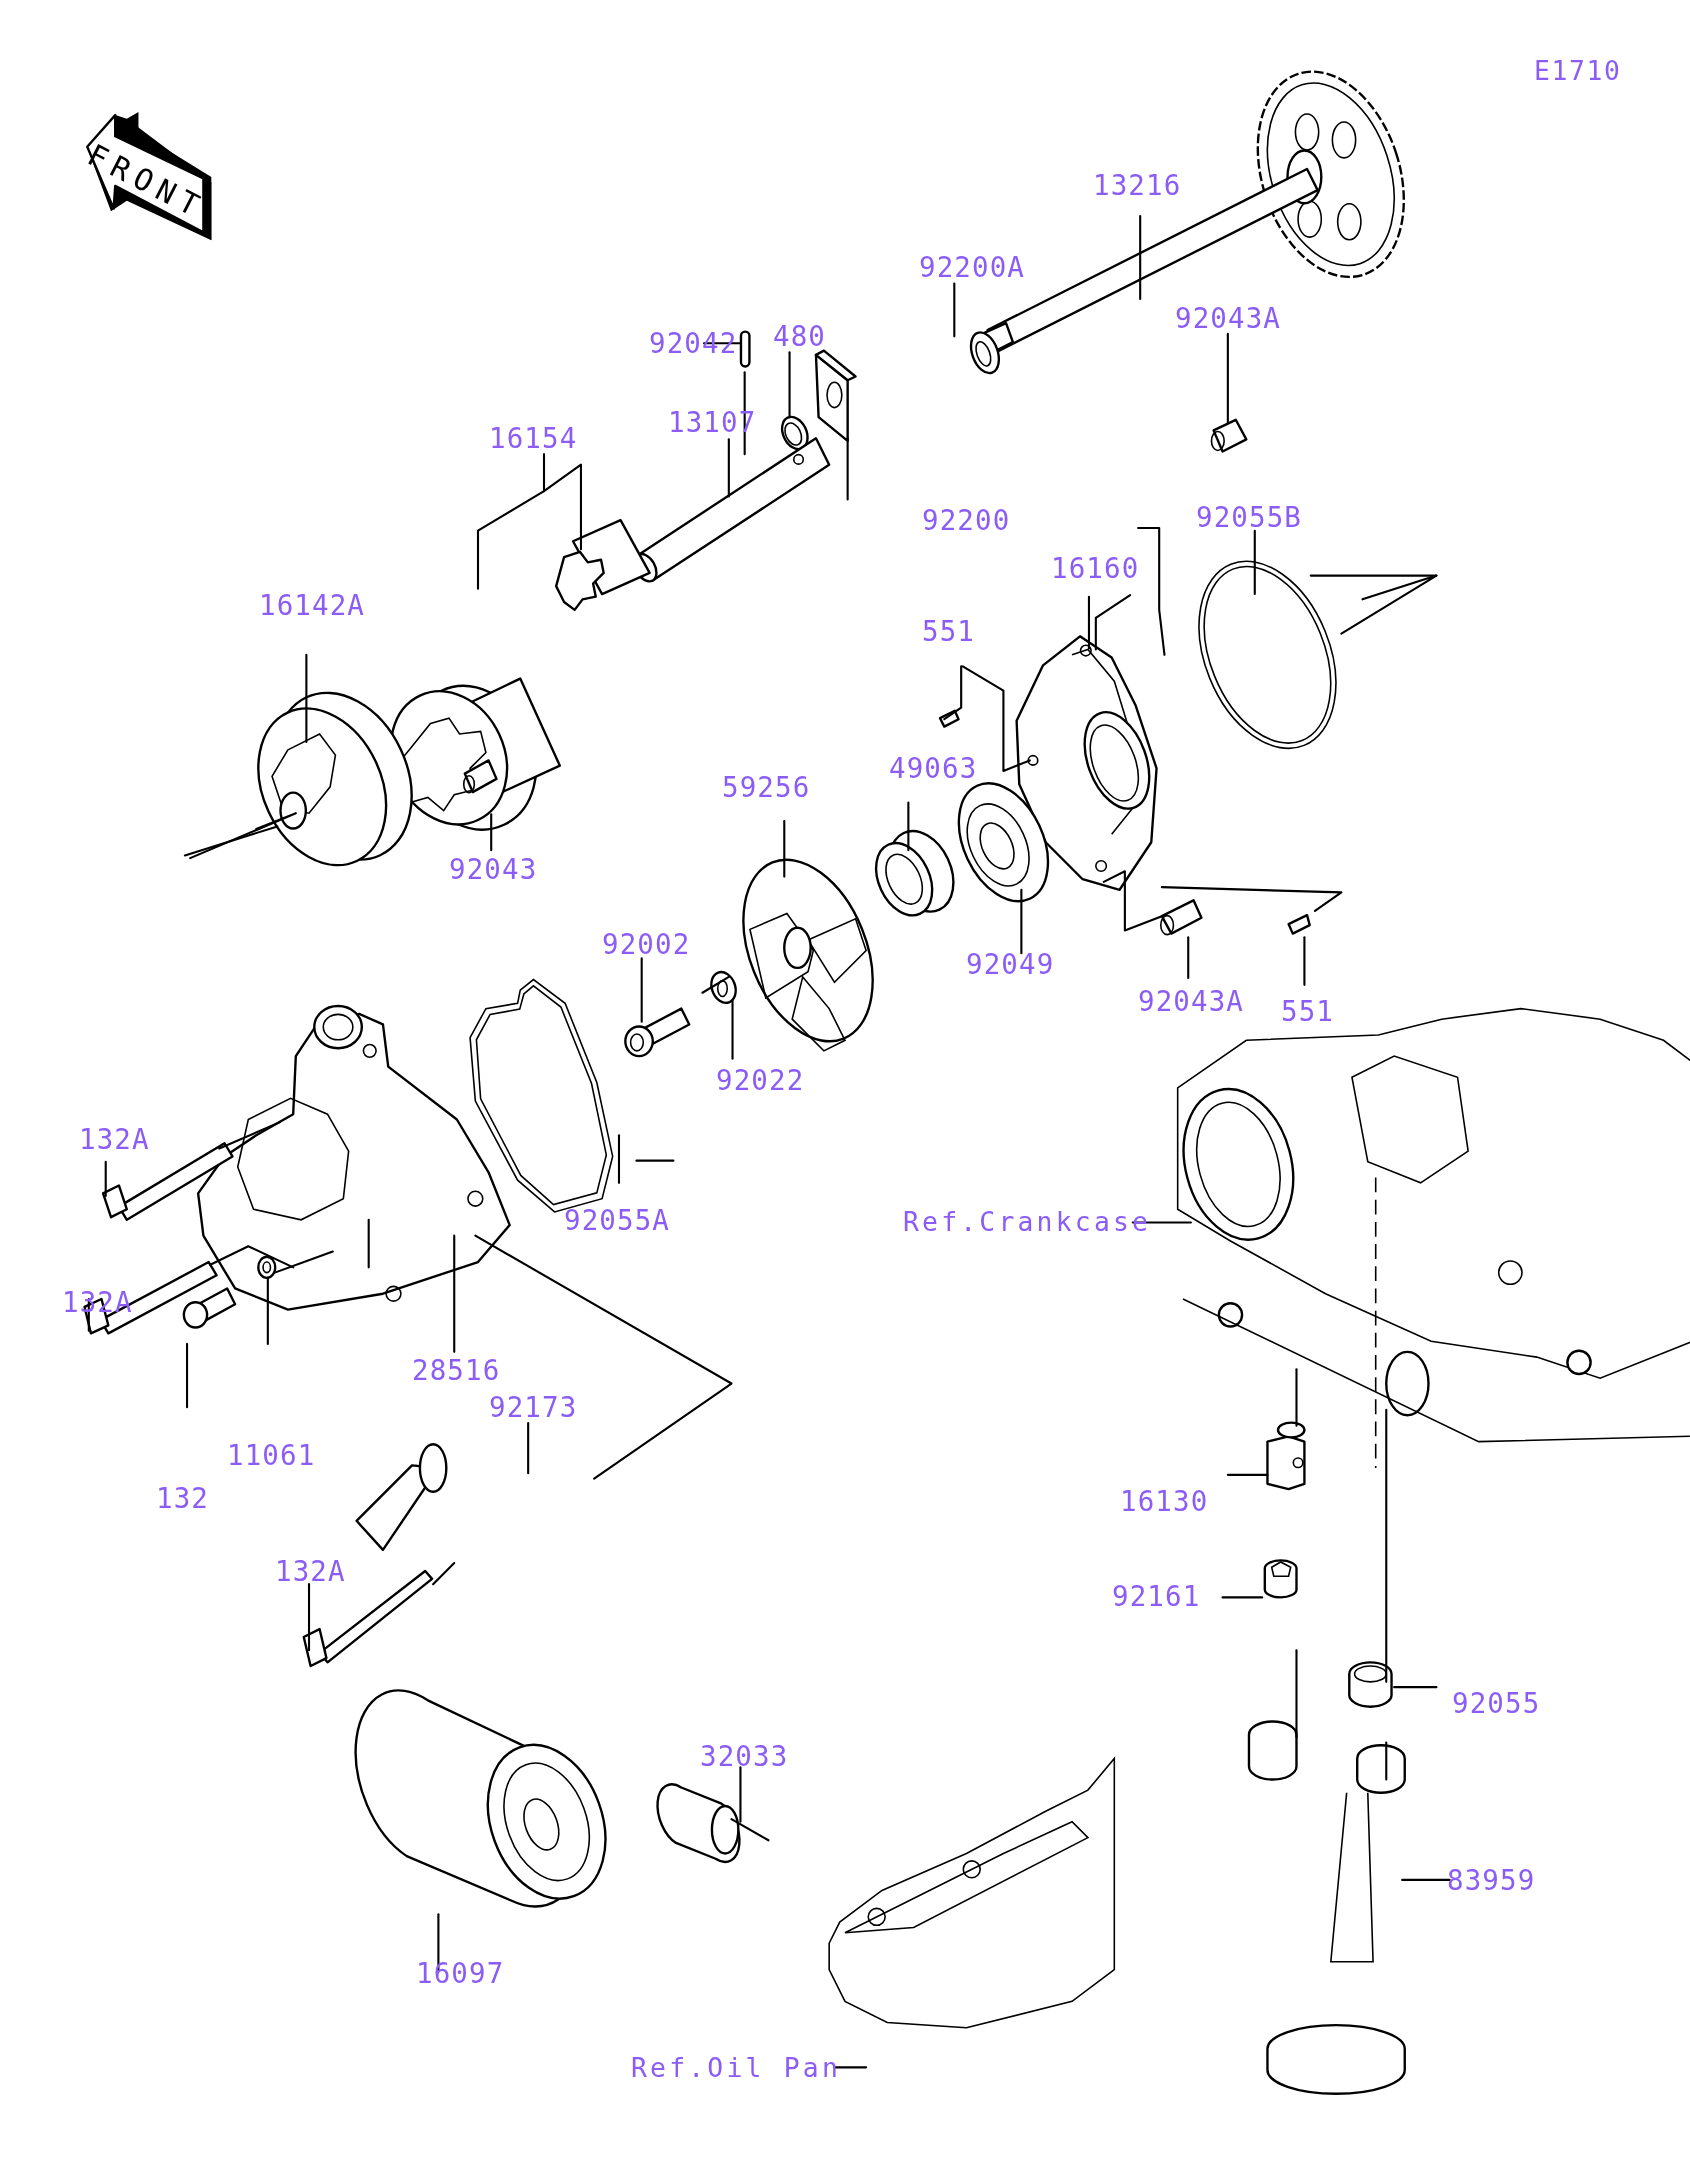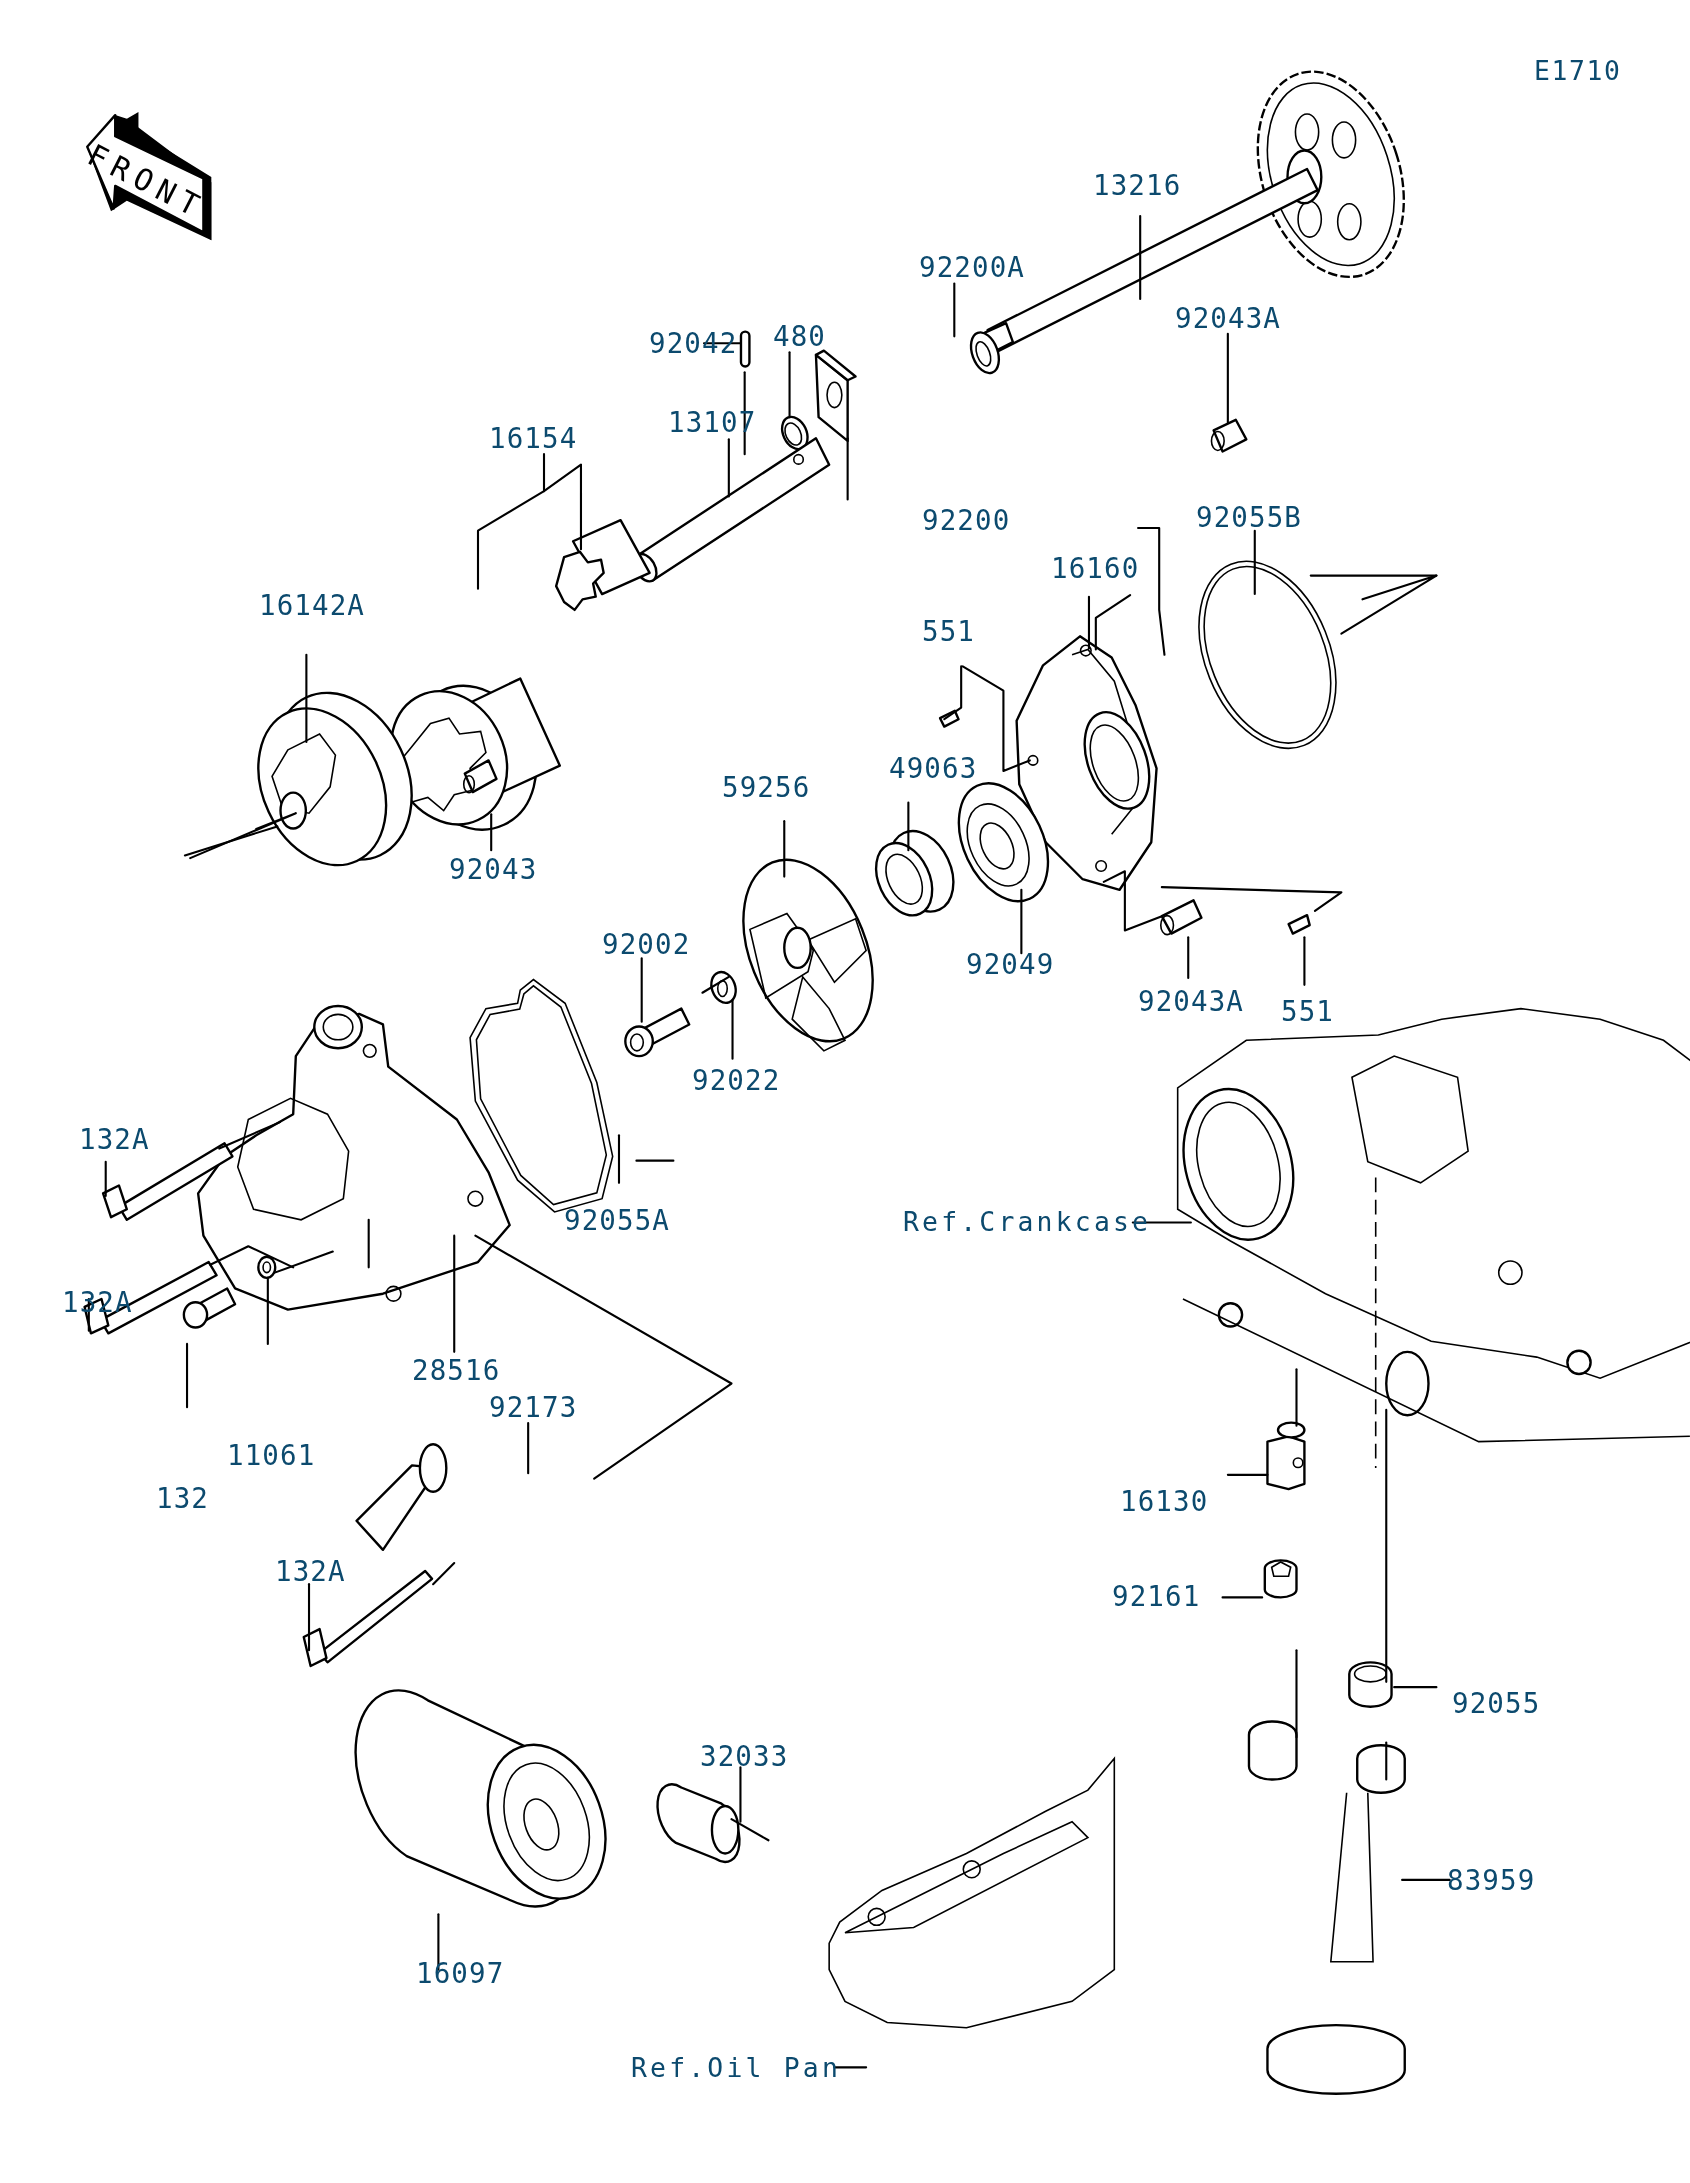--- a/index.html
+++ b/index.html
@@ -2,21 +2,21 @@
 <html style="font-size:8.5px"><head>
 <meta charset="utf-8">
 <style>
   html, body { margin: 0; padding: 0; background: #ffffff; }
   body { width: 1690px; height: 2183px; position: relative; overflow: hidden; }
   #diagram { position: absolute; left: 0; top: 0; width: 1690px; height: 2183px; }
   .part-label {
     position: absolute;
     font-family: "DejaVu Sans Mono", "Liberation Mono", monospace;
     font-size: 27.5px;
-    color: #0c4a6e;
+    color: #8b5cf6;
     letter-spacing: 1.1px;
     line-height: 1;
     white-space: nowrap;
     cursor: pointer;
   }
   .ref-label { letter-spacing: 3.2px; font-size: 26.4px; }
   .code-label { font-size: 26.4px; letter-spacing: 1.6px; }
   svg .ln { stroke: #000; stroke-width: 4; fill: none; stroke-linecap: round; stroke-linejoin: round; }
   svg .pt { stroke: #000; stroke-width: 4.5; fill: #fff; stroke-linejoin: round; }
   svg .thin { stroke: #000; stroke-width: 3; fill: none; }
@@ -332,21 +332,21 @@
 <div class="part-label" style="left:1051px; top:555px;">16160</div>
 <div class="part-label" style="left:259px; top:592px;">16142A</div>
 <div class="part-label" style="left:922px; top:618px;">551</div>
 <div class="part-label" style="left:889px; top:755px;">49063</div>
 <div class="part-label" style="left:722px; top:774px;">59256</div>
 <div class="part-label" style="left:449px; top:856px;">92043</div>
 <div class="part-label" style="left:966px; top:951px;">92049</div>
 <div class="part-label" style="left:602px; top:931px;">92002</div>
 <div class="part-label" style="left:1138px; top:988px;">92043A</div>
 <div class="part-label" style="left:1281px; top:998px;">551</div>
-<div class="part-label" style="left:692px; top:1067px;text-align:center;">92022</div>
+<div class="part-label" style="left:716px; top:1067px;text-align:center;">92022</div>
 <div class="part-label" style="left:79px; top:1126px;">132A</div>
 <div class="part-label" style="left:564px; top:1207px;">92055A</div>
 <div class="part-label" style="left:62px; top:1289px;">132A</div>
 <div class="part-label" style="left:412px; top:1357px;">28516</div>
 <div class="part-label" style="left:489px; top:1394px;">92173</div>
 <div class="part-label" style="left:227px; top:1442px;">11061</div>
 <div class="part-label" style="left:156px; top:1485px;">132</div>
 <div class="part-label" style="left:1120px; top:1488px;">16130</div>
 <div class="part-label" style="left:1112px; top:1583px;text-align:center;">92161</div>
 <div class="part-label" style="left:275px; top:1558px;">132A</div>

